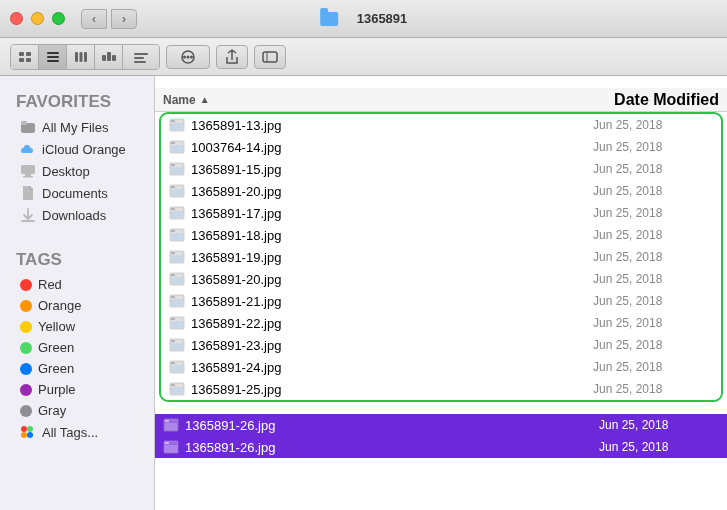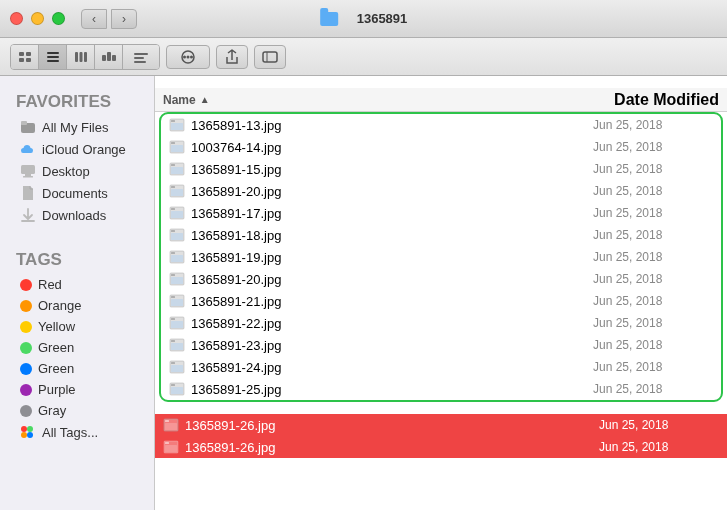--- a/index.html
+++ b/index.html
@@ -234,21 +234,21 @@
 
     
     .file-row {
       display: flex;
       align-items: center;
       height: 22px;
       padding: 0 8px;
       cursor: pointer;
     }
     .file-row.selected {
-      background: #ef4444;
+      background: #6d28d9;
       color: #fff;
     }
     .file-row.selected .file-date { color: #fff; }
 
     .file-icon {
       width: 16px;
       height: 14px;
       flex-shrink: 0;
       margin-right: 6px;
       display: flex;

